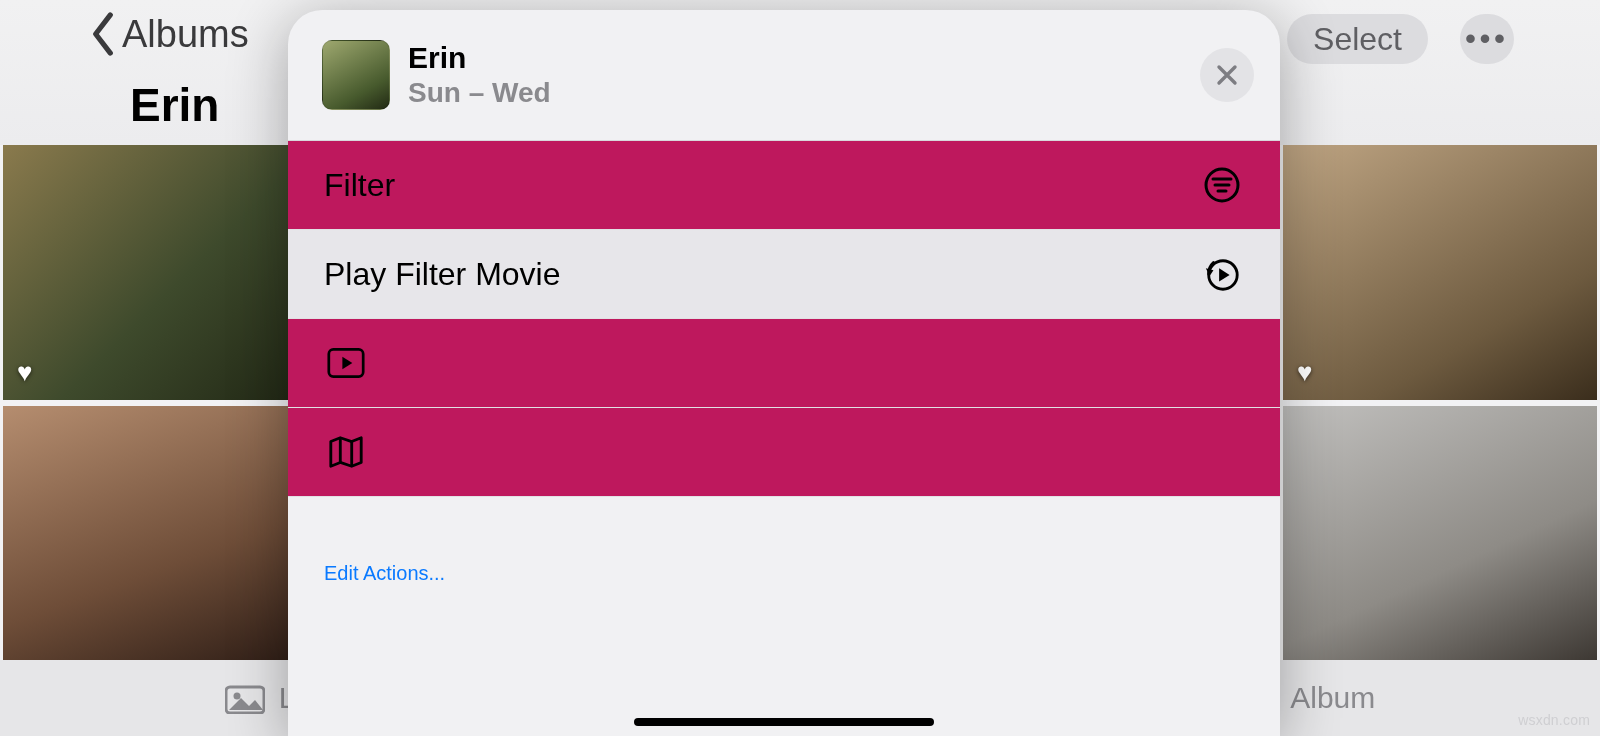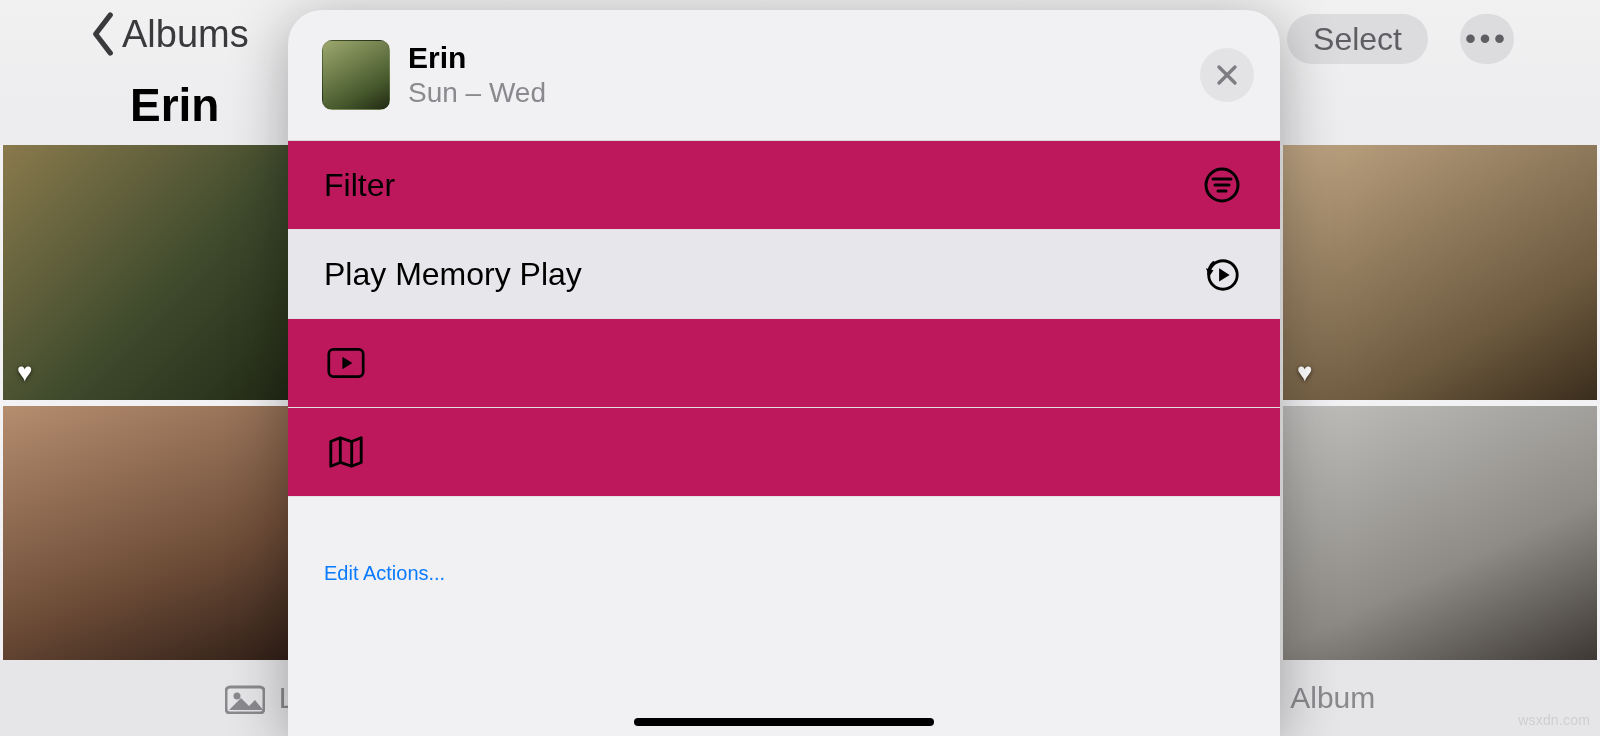--- a/index.html
+++ b/index.html
@@ -170,21 +170,21 @@
   }
   .sheet-title {
     font-size: 30px;
     font-weight: 700;
     color: #000;
   }
   .sheet-sub {
     font-size: 28px;
     color: #8a8a8e;
     margin-top: 2px;
-    font-weight: 400;
+    font-weight: 700;
   }
   .close-btn {
     position: absolute;
     right: 26px;
     top: 38px;
     width: 54px; height: 54px;
     border-radius: 50%;
     background: #e3e3e6;
     display: flex; align-items: center; justify-content: center;
   }
@@ -322,21 +322,21 @@
           <circle cx="19" cy="19" r="16" fill="none" stroke="#000" stroke-width="3"></circle>
           <line x1="10" y1="13" x2="28" y2="13" stroke="#000" stroke-width="3" stroke-linecap="round"></line>
           <line x1="12" y1="19" x2="26" y2="19" stroke="#000" stroke-width="3" stroke-linecap="round"></line>
           <line x1="15" y1="25" x2="23" y2="25" stroke="#000" stroke-width="3" stroke-linecap="round"></line>
         </svg>
       </span>
     </div>
 
 
     <div class="row highlight">
-      <span>Play Memory Play</span>
+      <span>Play Filter Movie</span>
       <span class="icon-slot">
         <svg viewBox="0 0 40 40">
           <circle cx="21" cy="21" r="15" fill="none" stroke="#000" stroke-width="3"></circle>
           <polygon points="17,14 28,21 17,28" fill="#000"></polygon>
           <path d="M6 20 A15 15 0 0 1 11 8" fill="none" stroke="#000" stroke-width="3" stroke-linecap="round"></path>
           <polygon points="3,14 7,22 11,16" fill="#000"></polygon>
         </svg>
       </span>
     </div>
 

